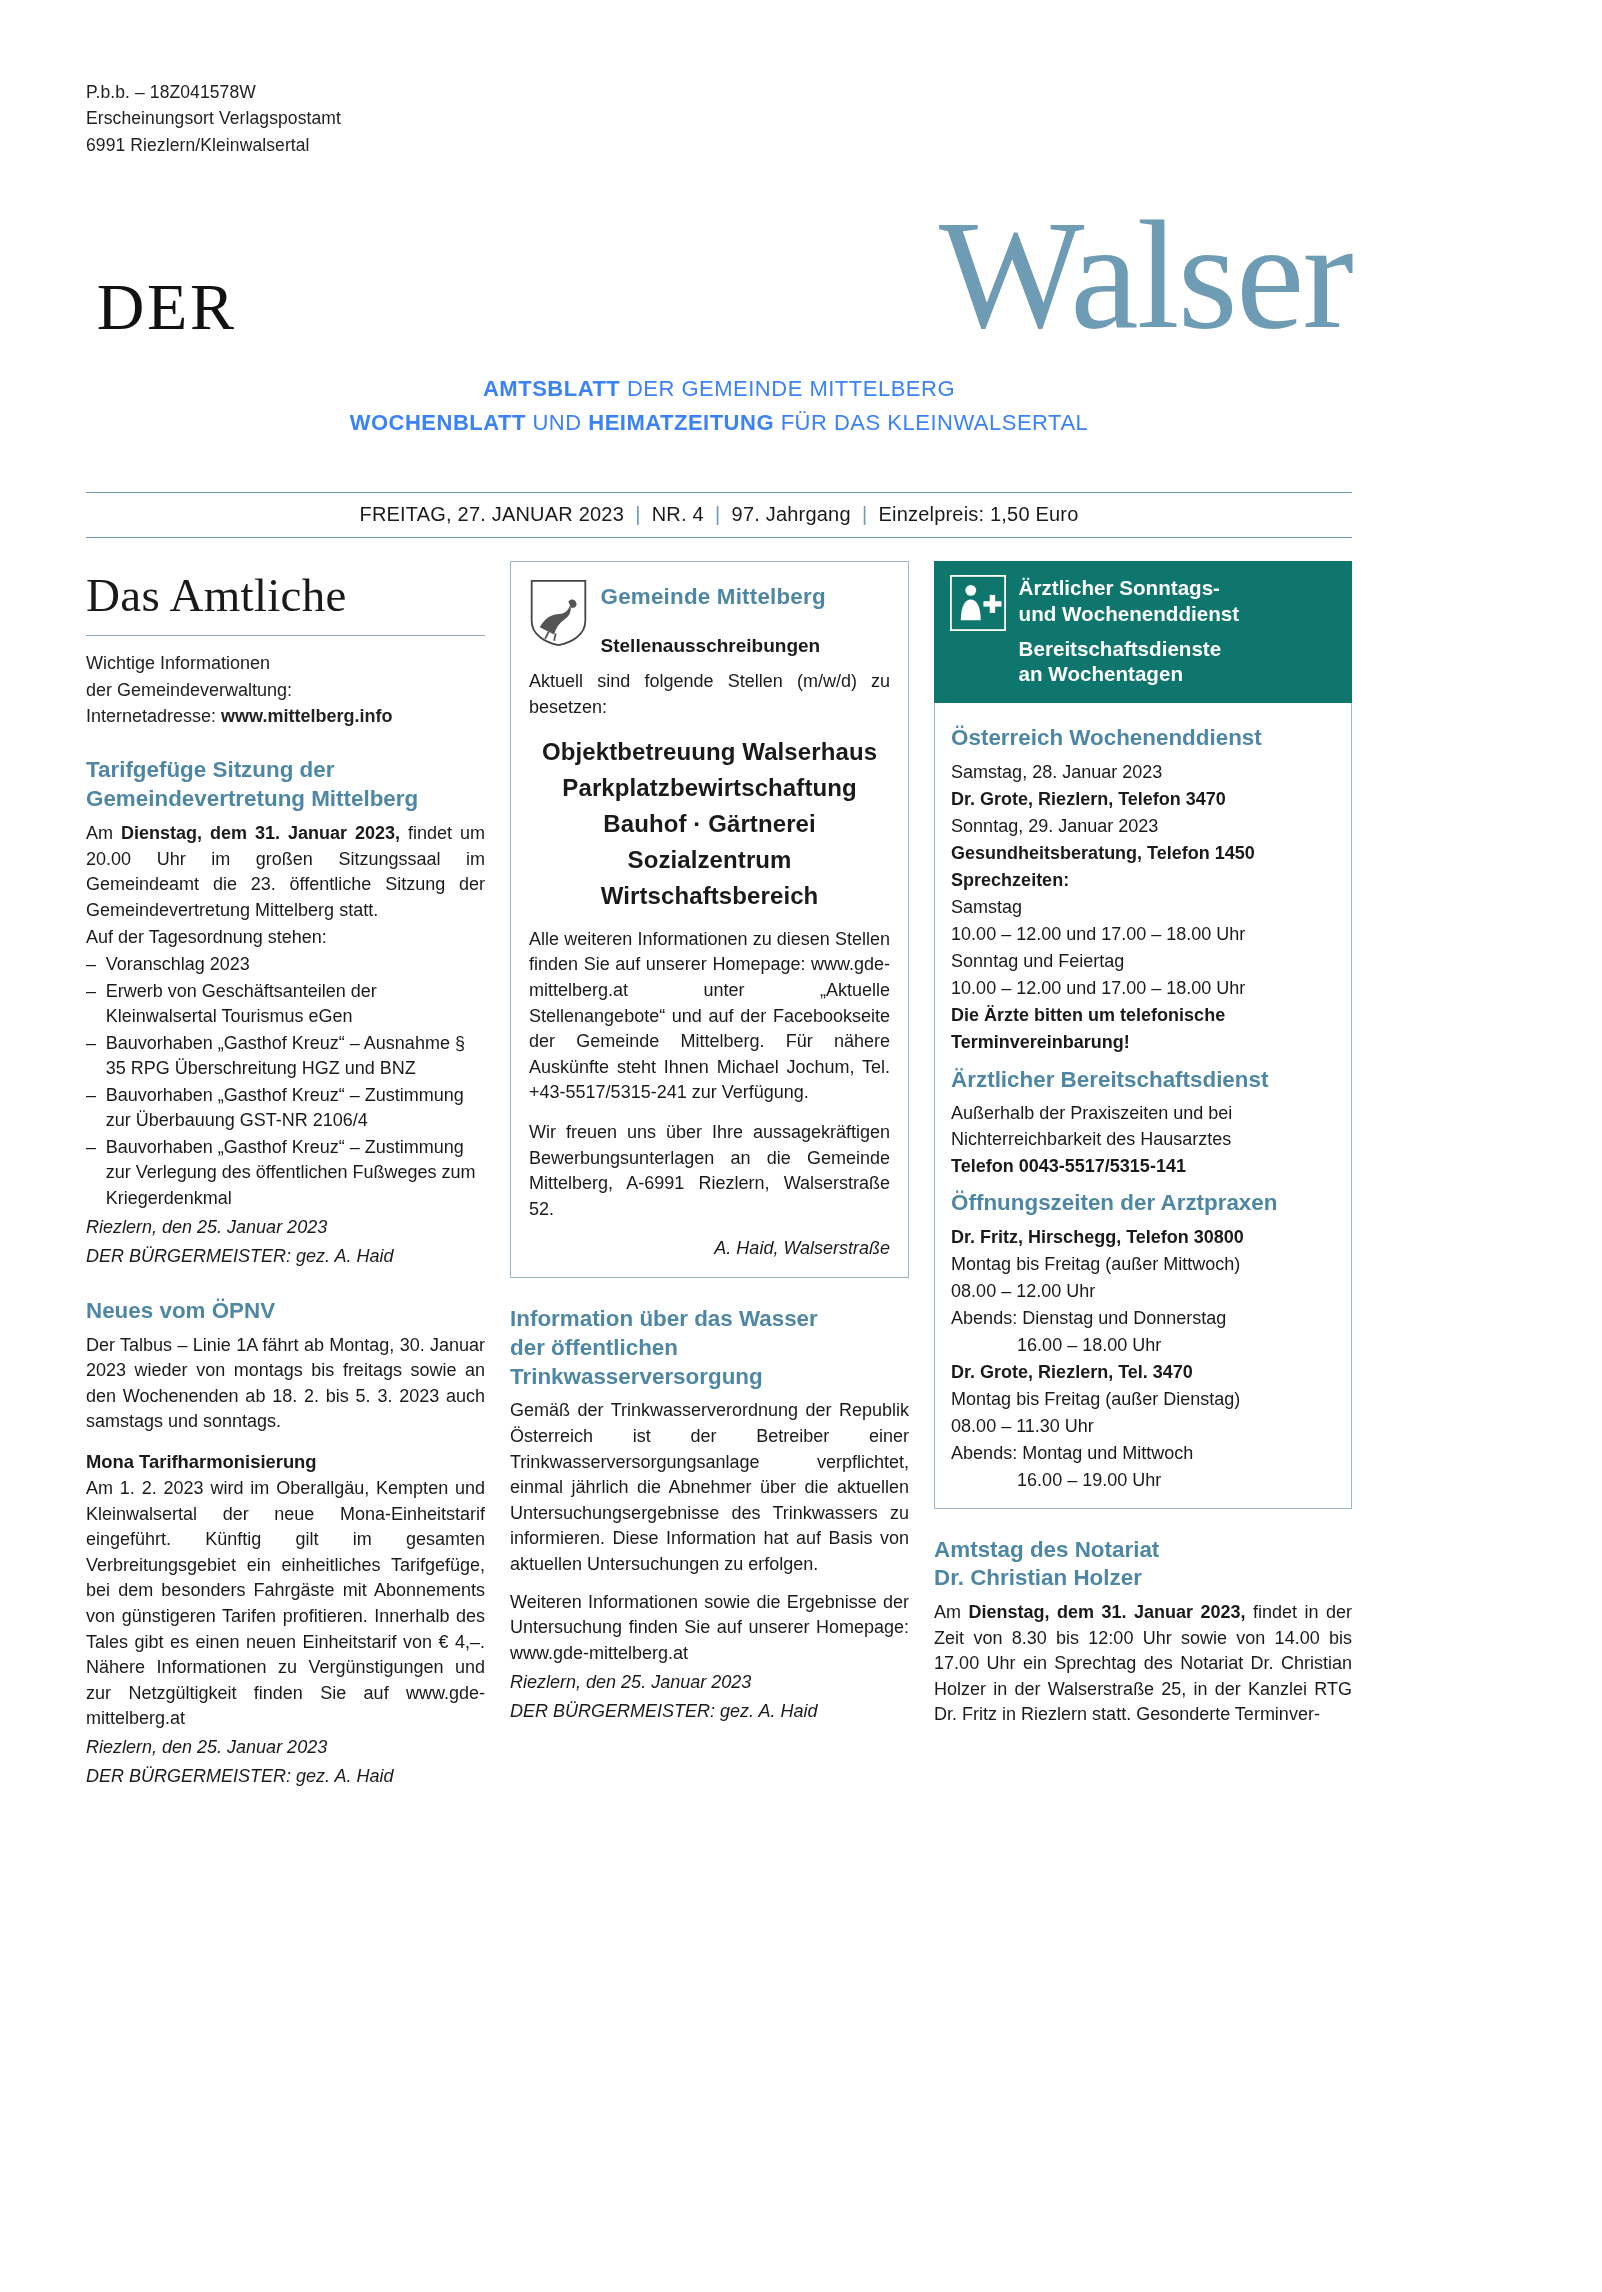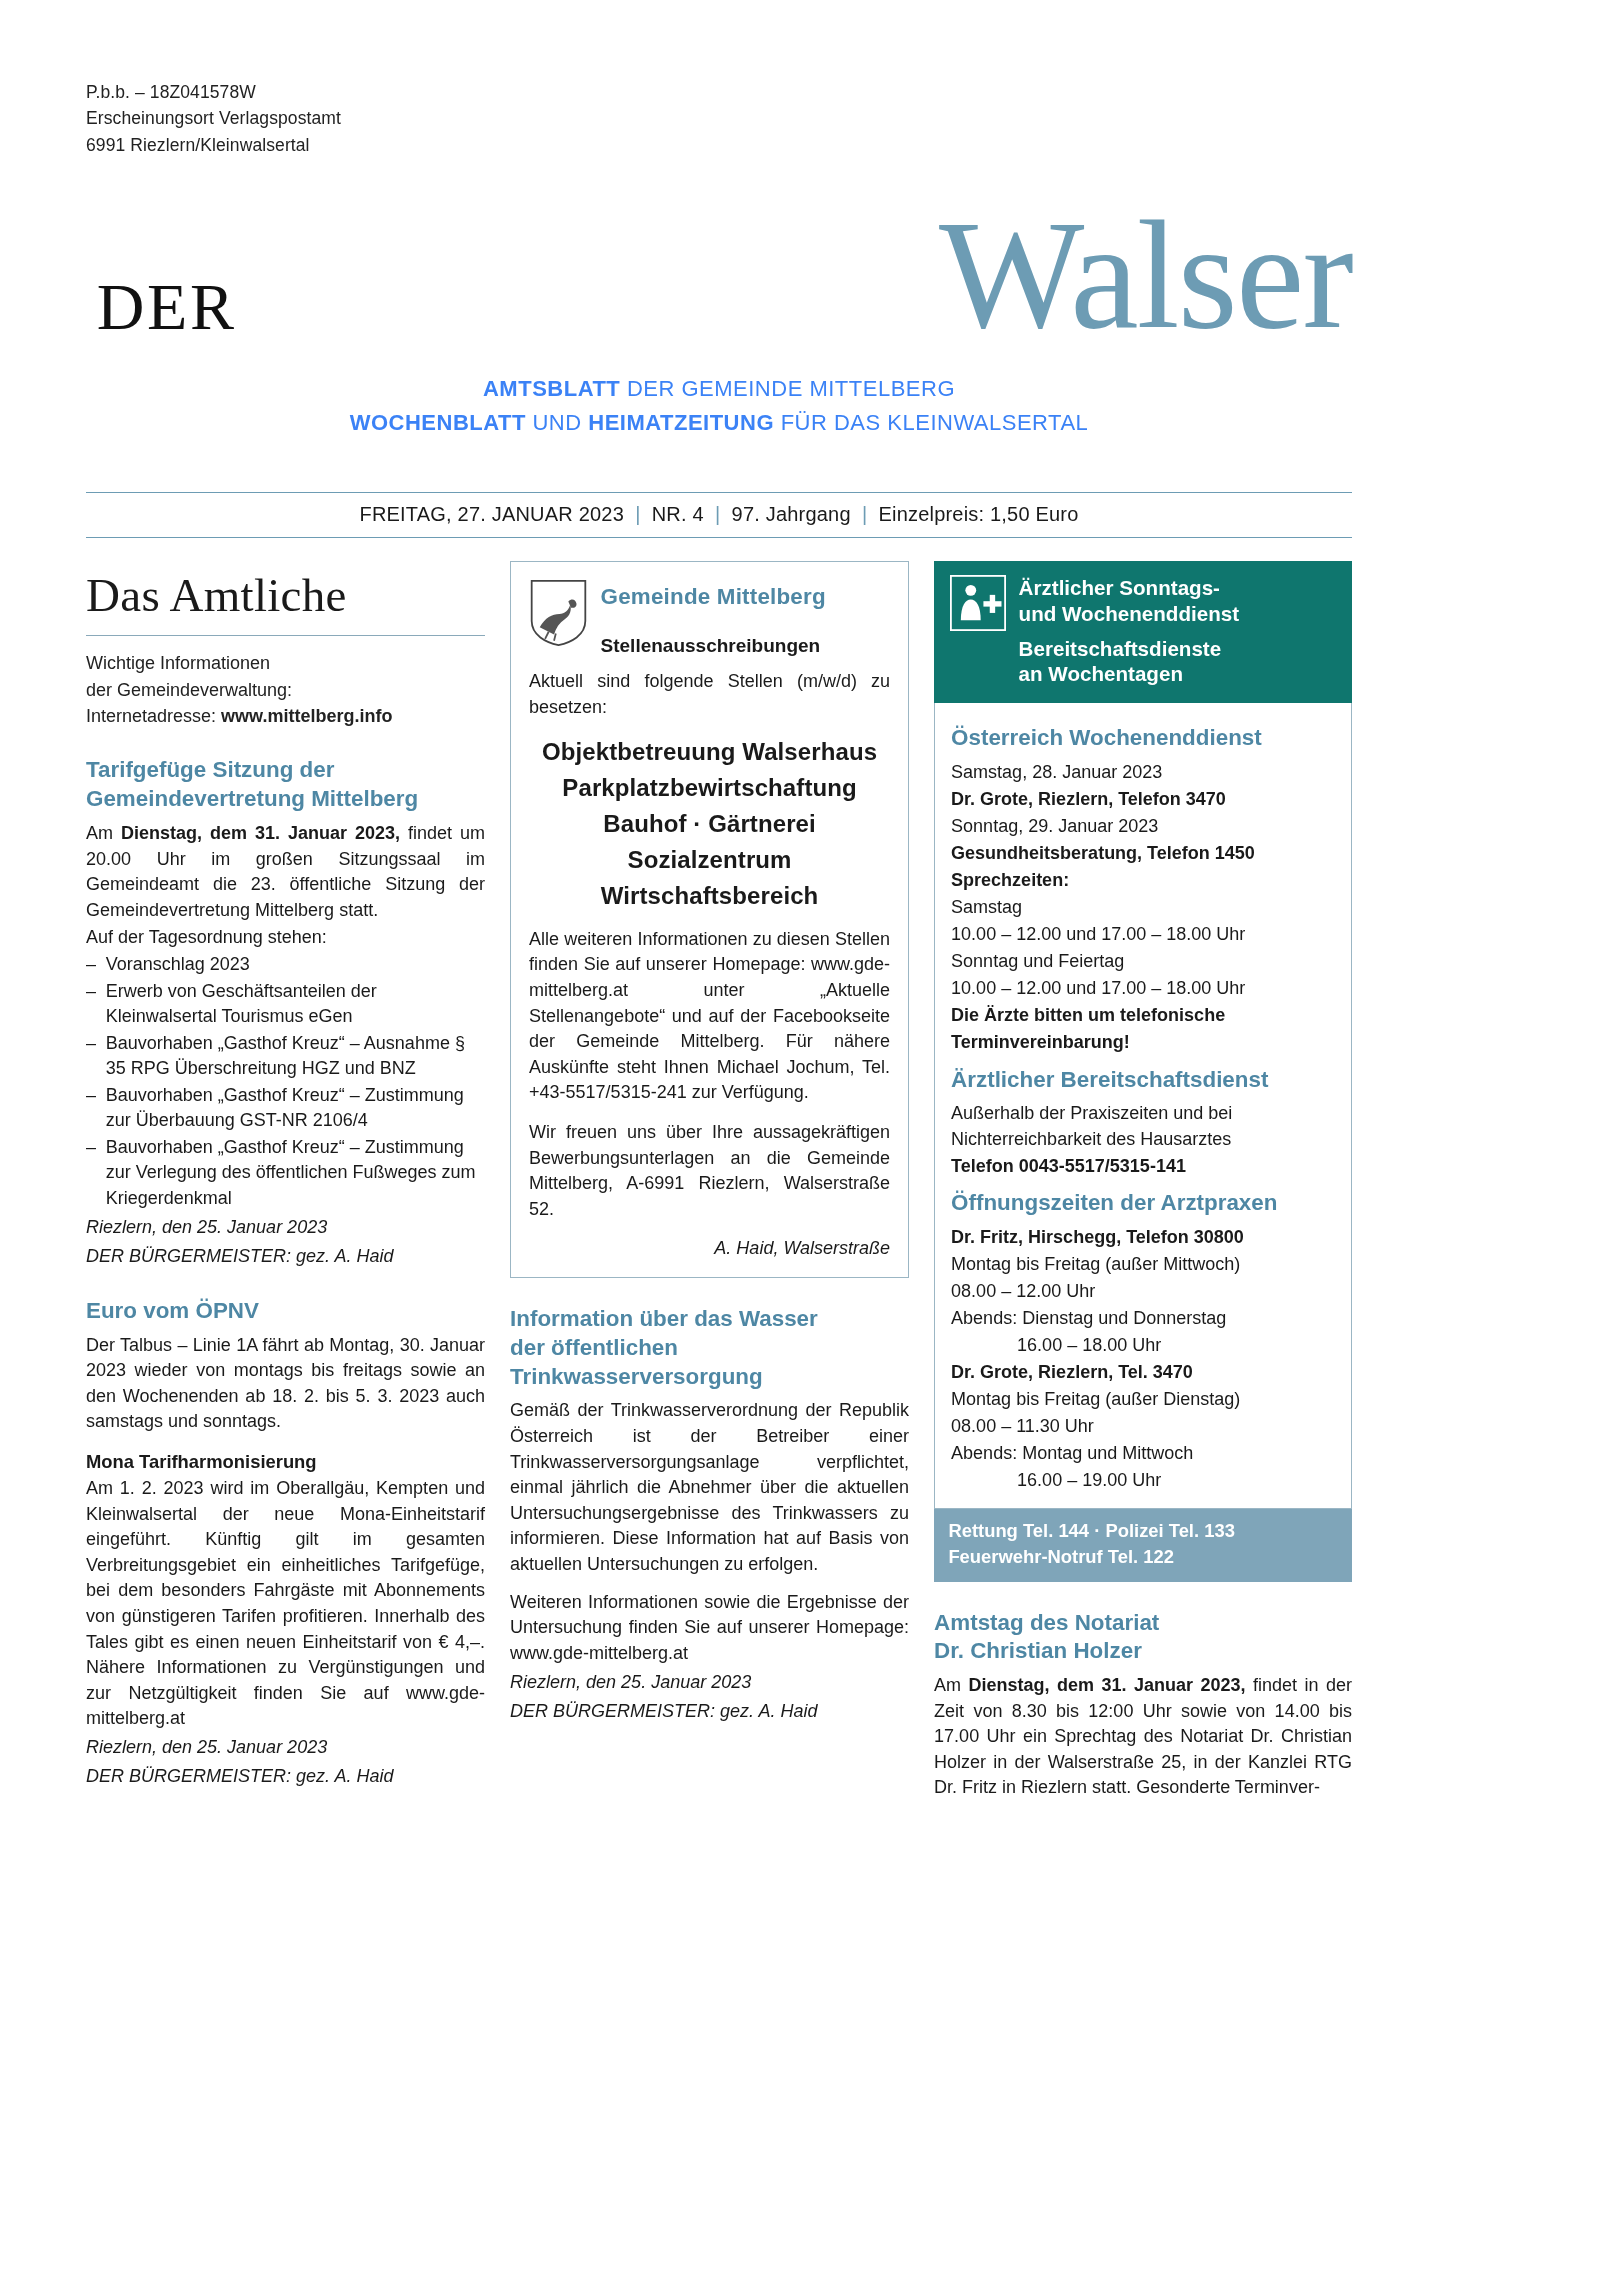--- a/index.html
+++ b/index.html
@@ -281,21 +281,21 @@
       <ul class="dash">
         <li>Voranschlag 2023</li>
         <li>Erwerb von Geschäftsanteilen der Kleinwalsertal Tourismus eGen</li>
         <li>Bauvorhaben „Gasthof Kreuz“ – Ausnahme § 35 RPG Überschreitung HGZ und BNZ</li>
         <li>Bauvorhaben „Gasthof Kreuz“ – Zustimmung zur Überbauung GST-NR 2106/4</li>
         <li>Bauvorhaben „Gasthof Kreuz“ – Zustimmung zur Verlegung des öffentlichen Fußweges zum Kriegerdenkmal</li>
       </ul>
       <p class="italic">Riezlern, den 25. Januar 2023</p>
       <p class="italic">DER BÜRGERMEISTER: gez. A. Haid</p>
 
-      <h2 class="blue">Euro vom ÖPNV</h2>
+      <h2 class="blue">Neues vom ÖPNV</h2>
       <p class="body">Der Talbus – Linie 1A fährt ab Montag, 30. Januar 2023 wieder von montags bis freitags sowie an den Wochenenden ab 18. 2. bis 5. 3. 2023 auch samstags und sonntags.</p>
       <h3 class="bold">Mona Tarifharmonisierung</h3>
       <p class="body">Am 1. 2. 2023 wird im Oberallgäu, Kempten und Kleinwalsertal der neue Mona-Einheitstarif eingeführt. Künftig gilt im gesamten Verbreitungsgebiet ein einheitliches Tarifgefüge, bei dem besonders Fahrgäste mit Abonnements von günstigeren Tarifen profitieren. Innerhalb des Tales gibt es einen neuen Einheitstarif von € 4,–. Nähere Informationen zu Vergünstigungen und zur Netzgültigkeit finden Sie auf www.gde-mittelberg.at</p>
       <p class="italic">Riezlern, den 25. Januar 2023</p>
       <p class="italic">DER BÜRGERMEISTER: gez. A. Haid</p>
     </div>
 
     <div class="col col2">
       <div class="box">
         <div class="box-head">
@@ -380,24 +380,20 @@
         <p class="body">08.00 – 12.00 Uhr</p>
         <p class="body">Abends: Dienstag und Donnerstag</p>
         <p class="body indent">16.00 – 18.00 Uhr</p>
         <p class="body pad-t" style="font-weight:700;">Dr. Grote, Riezlern, Tel. 3470</p>
         <p class="body">Montag bis Freitag (außer Dienstag)</p>
         <p class="body">08.00 – 11.30 Uhr</p>
         <p class="body">Abends: Montag und Mittwoch</p>
         <p class="body indent">16.00 – 19.00 Uhr</p>
       </div>
 
-      <div class="emerg">
-        <div>Rettung Tel. 144 · Polizei Tel. 133</div>
-        <div>Feuerwehr-Notruf Tel. 122</div>
-      </div>
 
       <h2 class="blue">
         <span>Amtstag des Notariat</span><br>
         <span>Dr. Christian Holzer</span>
       </h2>
       <p class="body">
         <span>Am </span><b>Dienstag, dem 31. Januar 2023,</b><span> findet in der Zeit von 8.30 bis 12:00 Uhr sowie von 14.00 bis 17.00 Uhr ein Sprechtag des Notariat Dr. Christian Holzer in der Walserstraße 25, in der Kanzlei RTG Dr. Fritz in Riezlern statt. Gesonderte Terminver-</span>
       </p>
     </div>
 

